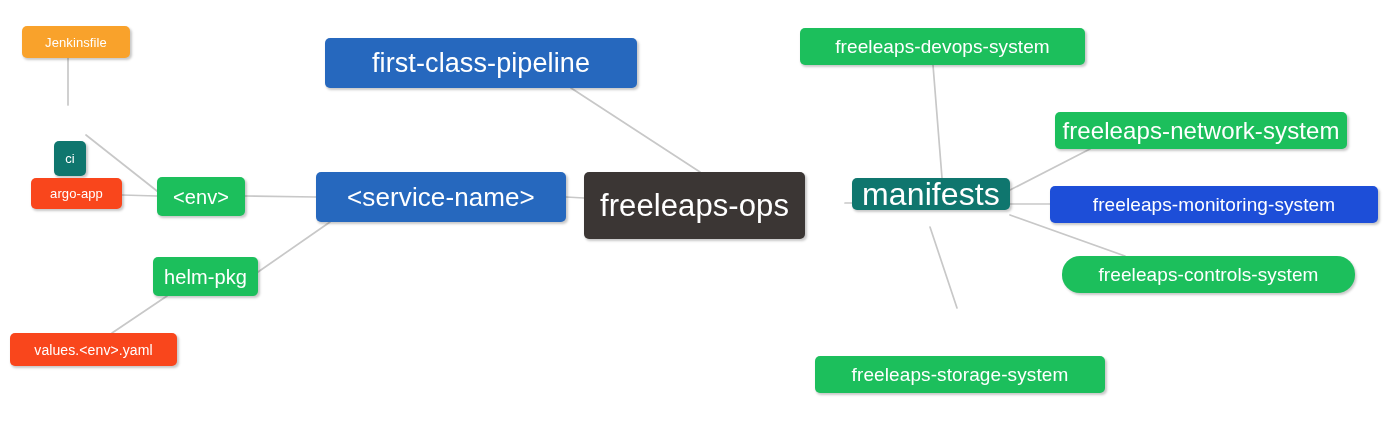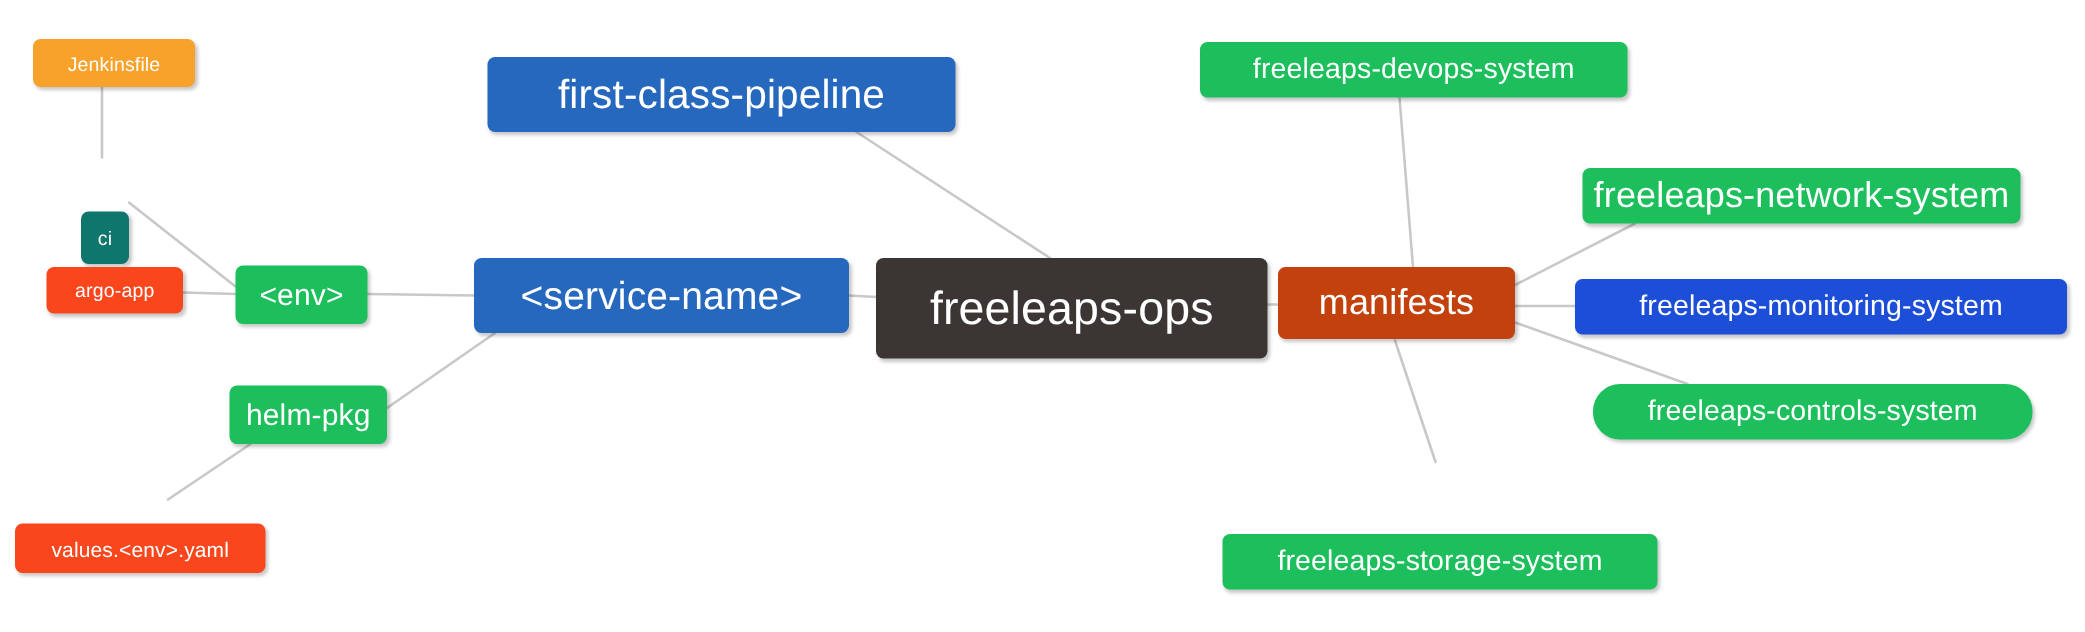--- a/index.html
+++ b/index.html
@@ -75,33 +75,33 @@
       </div>
       <div class="node" style="left: 31px; top: 178px; width: 91px; height: 31px; background: rgb(249, 70, 28); font-size: 13px;">
         <span class="node-label">argo-app</span>
       </div>
       <div class="node" style="left: 157px; top: 177px; width: 88px; height: 39px; background: rgb(28, 191, 92); font-size: 20px;">
         <span class="node-label">&lt;env&gt;</span>
       </div>
       <div class="node" style="left: 153px; top: 257px; width: 105px; height: 39px; background: rgb(28, 191, 92); font-size: 20px;">
         <span class="node-label">helm-pkg</span>
       </div>
-      <div class="node" style="left: 10px; top: 333px; width: 167px; height: 33px; background: rgb(249, 70, 28); font-size: 14px; margin-top: 16px;">
+      <div class="node" style="left: 10px; top: 333px; width: 167px; height: 33px; background: rgb(249, 70, 28); font-size: 14px;">
         <span class="node-label">values.&lt;env&gt;.yaml</span>
       </div>
       <div class="node" style="left: 325px; top: 38px; width: 312px; height: 50px; background: rgb(38, 104, 190); font-size: 27px;">
         <span class="node-label">first-class-pipeline</span>
       </div>
       <div class="node" style="left: 316px; top: 172px; width: 250px; height: 50px; background: rgb(38, 104, 190); font-size: 26px;">
         <span class="node-label">&lt;service-name&gt;</span>
       </div>
-      <div class="node" style="left: 584px; top: 172px; width: 261px; height: 67px; background: rgb(59, 54, 52); font-size: 31px;">
+      <div class="node" style="left: 584px; top: 172px; width: 221px; height: 67px; background: rgb(59, 54, 52); font-size: 31px;">
         <span class="node-label">freeleaps-ops</span>
       </div>
-      <div class="node" style="left: 852px; top: 178px; width: 158px; height: 48px; background: #c2410c; font-size: 24px;">
+      <div class="node" style="left: 852px; top: 178px; width: 158px; height: 32px; background: #0f766e; font-size: 32px;">
         <span class="node-label">manifests</span>
       </div>
       <div class="node" style="left: 800px; top: 28px; width: 285px; height: 37px; background: rgb(28, 191, 92); font-size: 19px; align-items: center;">
         <span class="node-label">freeleaps-devops-system</span>
       </div>
       <div class="node" style="left: 1055px; top: 112px; width: 292px; height: 37px; background: rgb(28, 191, 92); font-size: 24px;">
         <span class="node-label">freeleaps-network-system</span>
       </div>
       <div class="node" style="left: 1050px; top: 186px; width: 328px; height: 37px; background: #1d4ed8; font-size: 19px;">
         <span class="node-label">freeleaps-monitoring-system</span>

